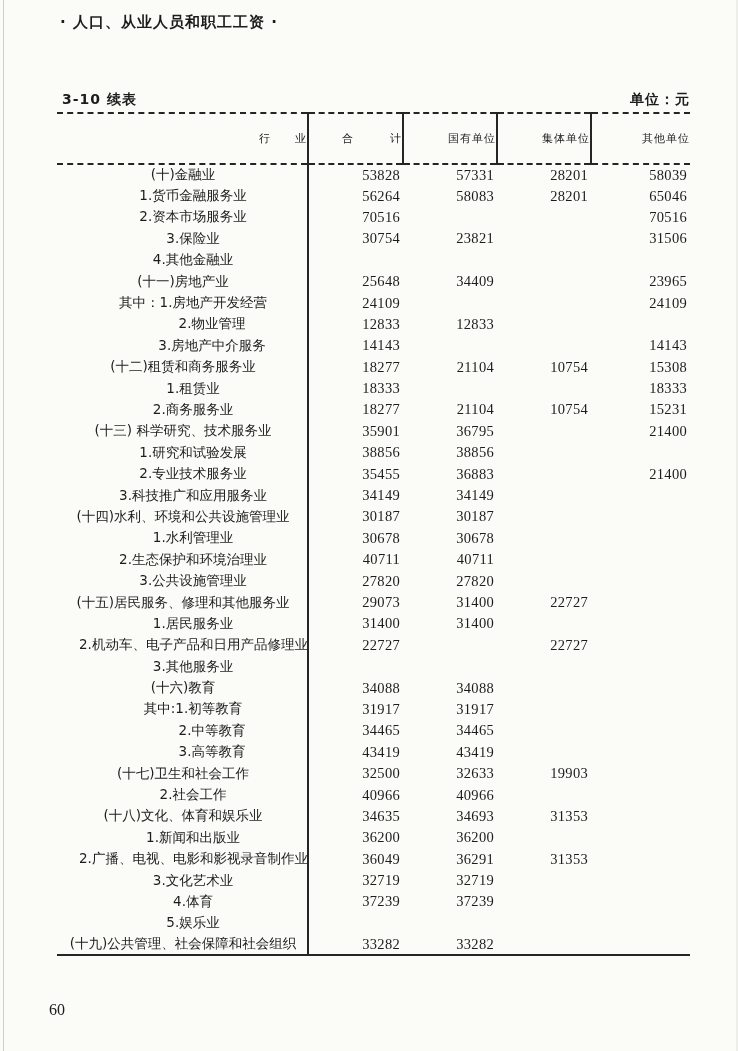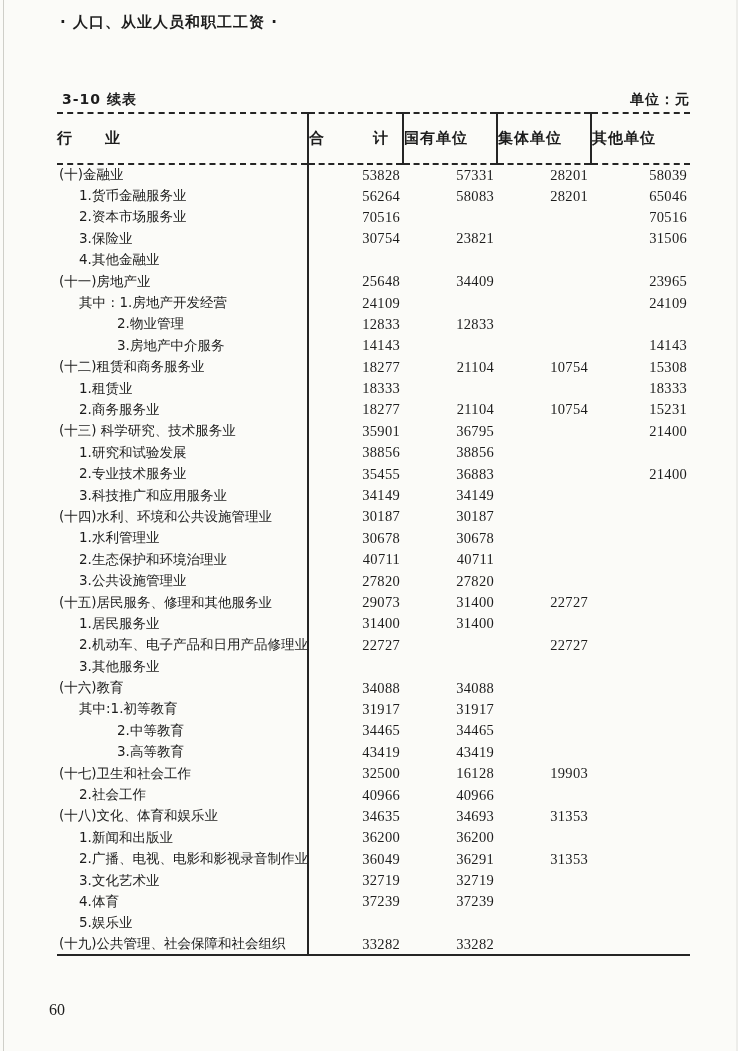--- a/index.html
+++ b/index.html
@@ -35,33 +35,34 @@
   .caption-row .unit { letter-spacing:1px; }
   table.wage {
     position:absolute; left:57px; top:112px; width:633px;
     border-collapse:collapse; table-layout:fixed;
     border-bottom:2px solid #252525;
   }
   table.wage thead th {
     height:51px;
     border-top:2px dashed #252525;
     border-bottom:2px dashed #252525;
-    font-size:15px; font-weight:bold;
-    text-align:left; vertical-align:middle;
+    font-size:11px; font-weight:normal;
+    text-align:right; vertical-align:middle;
     letter-spacing:1px;
   }
   table.wage thead th + th { border-left:2px solid #252525;margin-left:48px; }
   table.wage tbody td {
     height:21.4px; padding:0;
     vertical-align:middle;
     white-space:nowrap; overflow:hidden;
   }
   table.wage tbody td.lbl {
     font-size:13.5px;
     border-right:2px solid #252525;
+    text-align:center;
   }
   table.wage tbody td.ind0 { padding-left:2px; }
   table.wage tbody td.ind1 { padding-left:22px; }
   table.wage tbody td.ind2 { padding-left:60px; }
   table.wage tbody td.num {
     font-family:"Liberation Serif", serif;
     font-size:14.5px;
     text-align:right; padding-right:3px;
     letter-spacing:0.3px;
   }
@@ -295,21 +296,21 @@
         <tr>
           <td class="lbl ind2">3.高等教育</td>
           <td class="num">43419</td>
           <td class="num">43419</td>
           <td class="num"></td>
           <td class="num"></td>
         </tr>
         <tr>
           <td class="lbl ind0">(十七)卫生和社会工作</td>
           <td class="num">32500</td>
-          <td class="num">16128</td>
+          <td class="num">32633</td>
           <td class="num">19903</td>
           <td class="num"></td>
         </tr>
         <tr>
           <td class="lbl ind1">2.社会工作</td>
           <td class="num">40966</td>
           <td class="num">40966</td>
           <td class="num"></td>
           <td class="num"></td>
         </tr>

